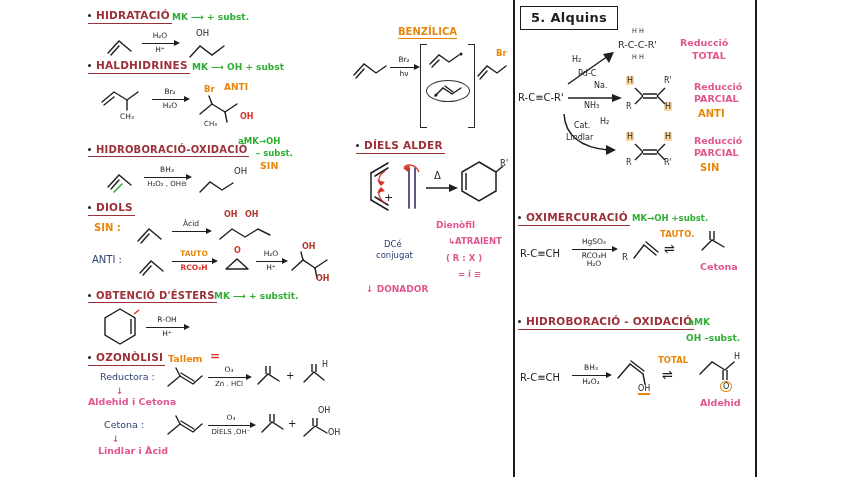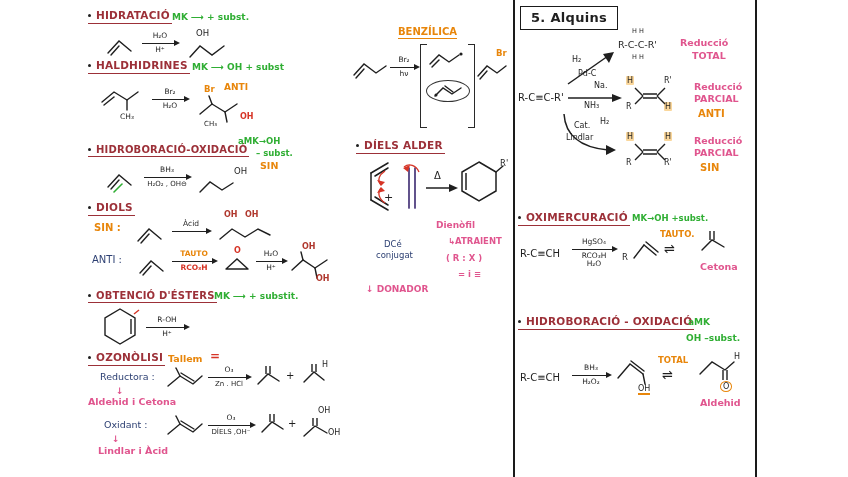--- a/index.html
+++ b/index.html
@@ -215,21 +215,21 @@
   <div class="struct" style="left:298px;top:360px;width:34px;height:30px">
     <svg width="34" height="30">
         <path d="M6 22 L16 12 L26 20" fill="none" stroke="#1f1f1f" stroke-width="1.4" stroke-linecap="round"></path>
         <path d="M14 12 L14 4" fill="none" stroke="#1f1f1f" stroke-width="1.4"></path>
         <path d="M18 12 L18 4" fill="none" stroke="#1f1f1f" stroke-width="1.4"></path>
       </svg>
     <span class="lbl f8 ink" style="left:24px;top:0">H</span>
   </div>
   <span class="t pink f9" style="left:116px;top:386px">↓</span>
   <span class="t pink f95" style="left:88px;top:397px">Aldehid i Cetona</span>
-  <span class="t navy f95" style="left:104px;top:420px">Oxidant :</span>
+  <span class="t navy f95" style="left:104px;top:420px">Cetona :</span>
   <div class="struct" style="left:166px;top:414px;width:38px;height:28px">
     <svg width="38" height="28">
         <path d="M2 20 L14 10 L27 18 L36 10" fill="none" stroke="#1f1f1f" stroke-width="1.4" stroke-linecap="round"></path>
         <path d="M15 7 L28 15" fill="none" stroke="#1f1f1f" stroke-width="1.4" stroke-linecap="round"></path>
         <path d="M14 10 L10 2" fill="none" stroke="#1f1f1f" stroke-width="1.4" stroke-linecap="round"></path>
       </svg>
   </div>
   <div class="arr" style="left:208px;top:414px;width:46px">
     <span>O₃</span>
     <span class="ln"></span>

